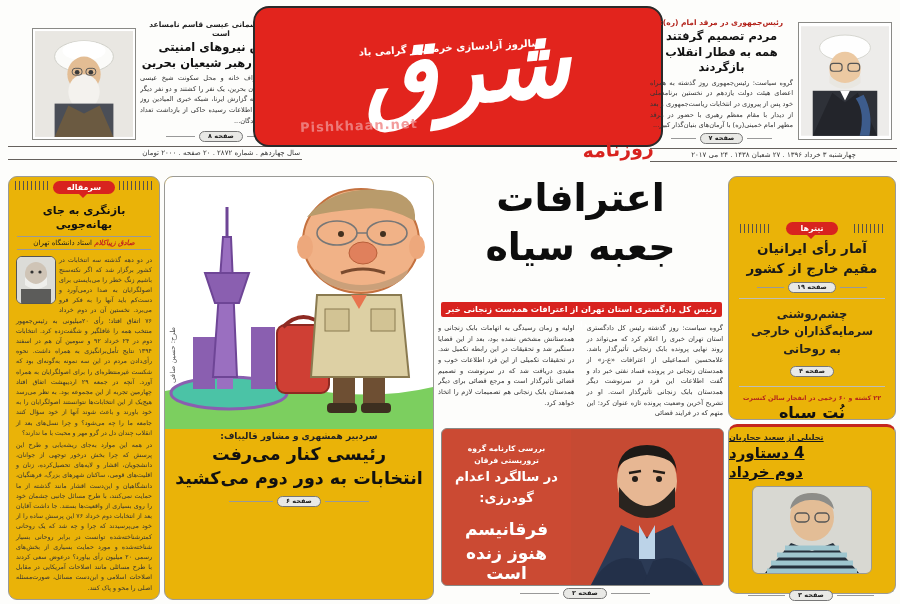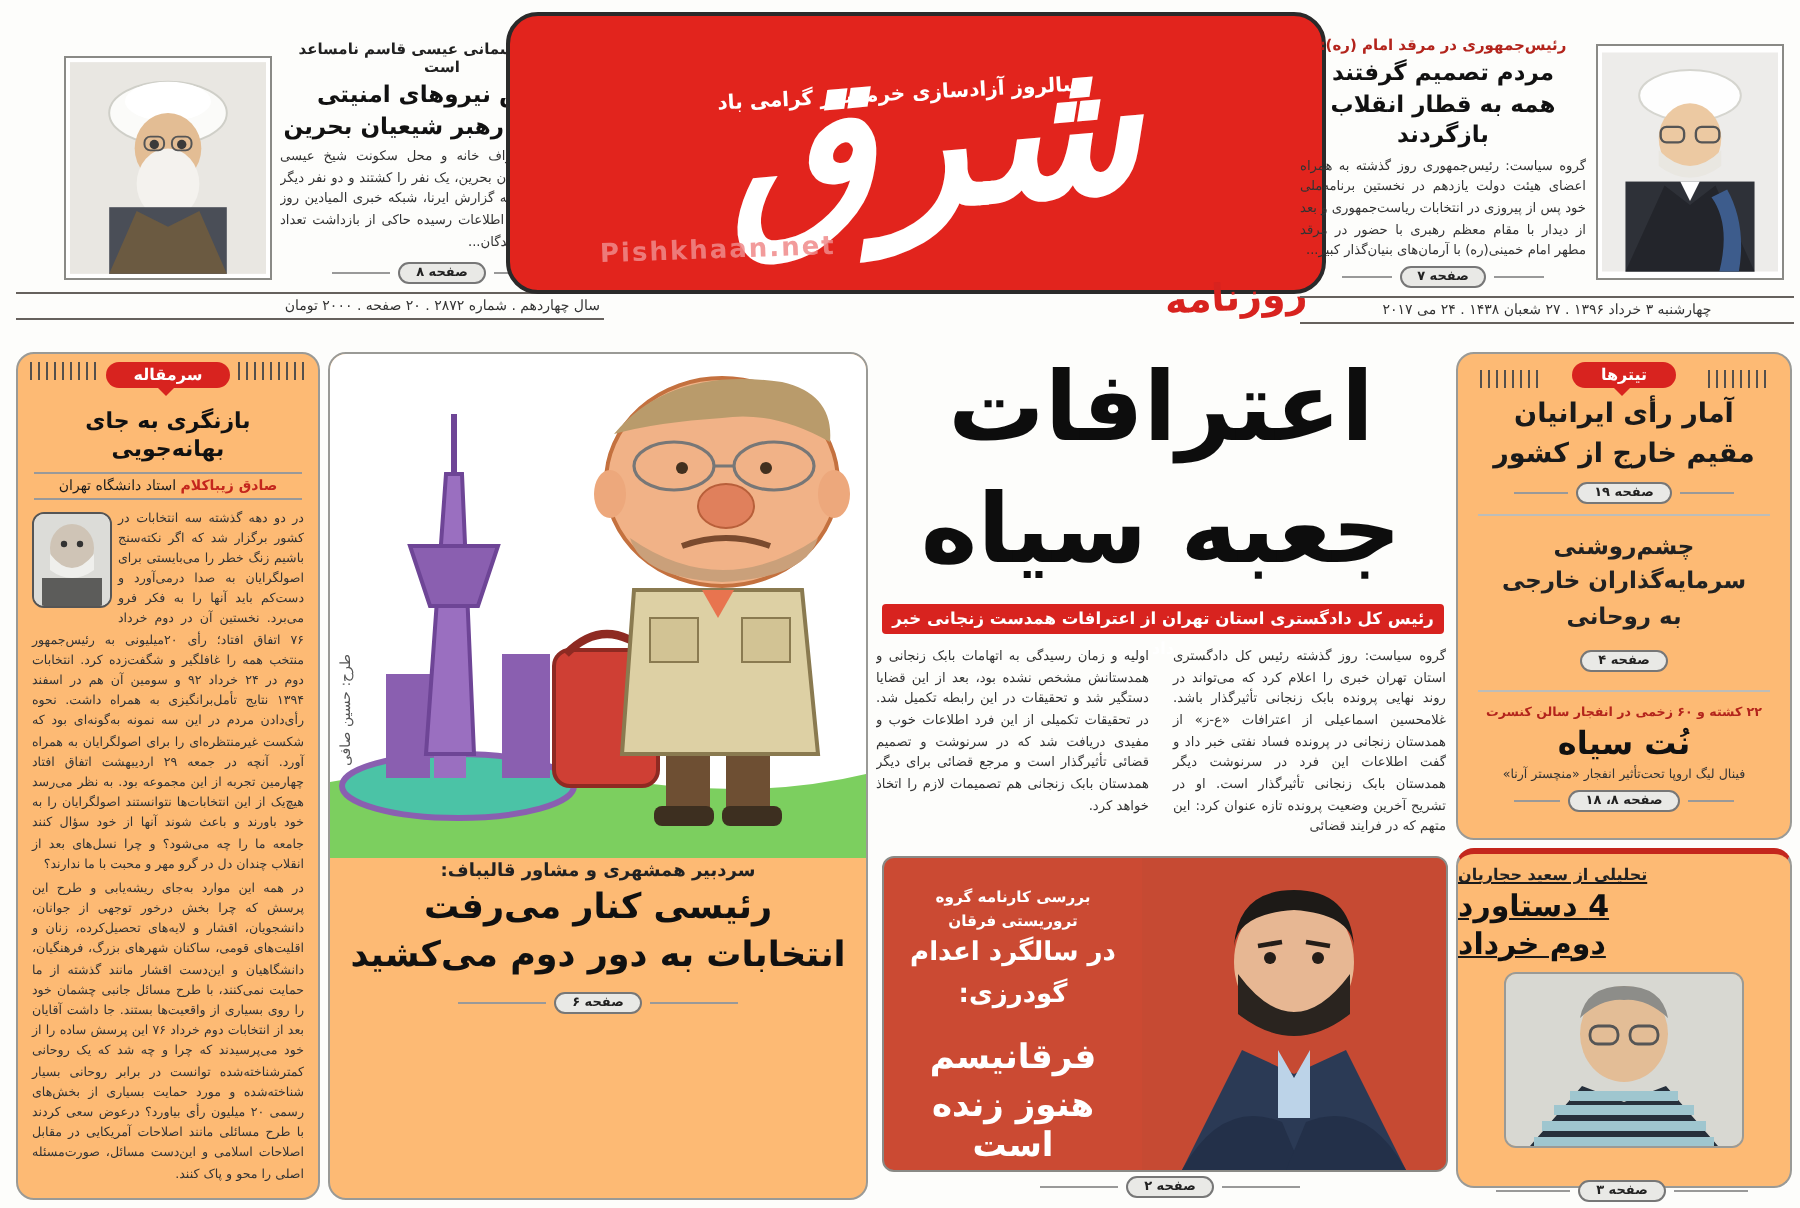--- a/index.html
+++ b/index.html
@@ -8,21 +8,21 @@
   .abs{position:absolute;}
   
   .kicker{font-weight:bold;font-size:7.5px;color:#222;}
   .kicker.red{color:#b3241c;}
   .hl{font-weight:bold;color:#111;line-height:1.25;}
   .body-txt{font-size:6.6px;line-height:1.62;text-align:justify;color:#333;}
   .pagepill{display:flex;align-items:center;gap:4px;justify-content:space-between;}
   .pagepill .pline{flex:1;height:1px;background:#999;}
   .pagepill .pcap{font-size:6.5px;font-weight:bold;color:#222;background:#e9e9e6;
       border:1px solid #777;border-radius:7px;padding:0 8px;line-height:9px;white-space:nowrap;}
-  .boxed{border:1px solid #9a9a96;border-radius:9px;background:#fdba74;}
+  .boxed{border:1px solid #9a9a96;border-radius:9px;background:#eab308;}
   .comb{height:9px;background:repeating-linear-gradient(90deg,#55504c 0 1px,transparent 1px 4px);}
   .badge{background:#d8231f;color:#fff;font-weight:bold;font-size:8px;border-radius:8px;
       padding:1px 14px;position:relative;display:inline-block;line-height:11px;}
   .badge:after{content:"";position:absolute;bottom:-4px;right:50%;margin-right:-3px;
       border:4px solid transparent;border-top-color:#d8231f;border-bottom:0;}
   .photo-frame{background:#fff;border:1px solid #8a8a86;padding:2px;box-sizing:border-box;}
   .photo-frame svg{display:block;width:100%;height:100%;}
   .rule-line{border-top:1px solid #66615d;border-bottom:1px solid #66615d;
       font-size:7px;color:#333;padding:2px 2px;}
   
@@ -42,21 +42,21 @@
   .tr-text{position:absolute;left:650px;top:18px;width:143px;text-align:center;}
   .story-hl{font-size:11.5px;font-weight:bold;line-height:1.35;color:#111;margin:2px 0;}
   
   .ed-box{left:8px;top:176px;width:150px;height:422px;overflow:hidden;}
   .ed-photo{float:left;width:38px;height:46px;border:1px solid #555;border-radius:6px;
       overflow:hidden;margin:1px 3px 2px 0;background:#eee;}
   
   .ct-box{left:164px;top:176px;width:268px;height:422px;overflow:hidden;}
   
   .lead-hl{left:438px;top:174px;width:285px;text-align:center;font-weight:bold;color:#0d0d0d;
-      font-size:48px;line-height:1.28;font-family:"DejaVu Sans",sans-serif;}
+      font-size:38px;line-height:1.28;font-family:"DejaVu Sans",sans-serif;}
   .lead-bar{left:441px;top:302px;width:281px;height:15px;background:#d8231f;color:#fff;
       font-size:8.3px;font-weight:bold;text-align:center;line-height:15px;border-radius:2px;}
   .lead-cols{left:438px;top:323px;width:285px;height:98px;column-count:2;column-gap:12px;overflow:hidden;}
   .lead-cols p{margin:0 0 3px;}
   .fq-box{left:441px;top:428px;width:281px;height:156px;border:1px solid #8a8a86;border-radius:6px;
       background:#cb4a33;overflow:hidden;display:flex;flex-direction:row;}
   .fq-photo{width:152px;height:100%;flex:none;}
   .fq-photo svg{display:block;width:100%;height:100%;}
   .fq-text{flex:1;padding:14px 10px 6px;color:#fff;text-align:center;}
   
@@ -139,21 +139,21 @@
   <div class="abs rule-line" style="left:650px;top:148px;width:243px;text-align:center;">چهارشنبه ۳ خرداد ۱۳۹۶ . ۲۷ شعبان ۱۴۳۸ . ۲۴ می ۲۰۱۷</div>
 
   <div class="abs boxed ed-box">
     <div style="display:flex;align-items:flex-start;justify-content:center;gap:4px;padding-top:4px;">
       <div class="comb" style="width:34px;"></div>
       <div class="badge">سرمقاله</div>
       <div class="comb" style="width:34px;"></div>
     </div>
     <div class="hl" style="font-size:11px;text-align:center;margin:10px 4px 4px;">بازنگری به جای بهانه‌جویی</div>
     <div style="text-align:center;font-size:7px;border-top:1px solid #999;border-bottom:1px solid #999;margin:0 8px 5px;padding:2px 0;">
-      <span style="color:#c4261d;font-weight:bold;">صادق زیباکلام</span>
+      <span style="color:#c4261d;font-weight:bold;font-style:italic;">صادق زیباکلام</span>
       <span>استاد دانشگاه تهران</span>
     </div>
     <div style="padding:0 7px;">
       <div class="ed-photo">
         <svg viewBox="0 0 38 46">
           <rect width="38" height="46" fill="#dcdcd8"></rect>
           <ellipse cx="19" cy="17" rx="11" ry="12" fill="#cfc4b6"></ellipse>
           <path d="M8 20 Q19 34 30 20 L30 28 Q19 36 8 28 Z" fill="#efefec"></path>
           <circle cx="15" cy="15" r="1.6" fill="#333"></circle>
             <circle cx="23" cy="15" r="1.6" fill="#333"></circle>
@@ -257,21 +257,21 @@
       <div style="font-size:7px;margin-top:14px;">با یادداشتی از علی مطهری</div>
     </div>
   </div>
   <div class="abs pagepill" style="left:520px;top:588px;width:130px;">
     <i class="pline"></i>
       <span class="pcap">صفحه ۲</span>
       <i class="pline"></i>
   </div>
 
   <div class="abs boxed sb-box1">
-    <div style="display:flex;align-items:flex-end;justify-content:center;gap:16px;padding-top:4px;">
+    <div style="display:flex;align-items:center;justify-content:center;gap:16px;padding-top:4px;margin-top:41px;">
       <div class="comb" style="width:30px;"></div>
       <div class="badge">تیترها</div>
       <div class="comb" style="width:30px;"></div>
     </div>
     <div class="sb-item">
       <div class="sb-hl1">آمار رأی ایرانیان</div>
       <div class="sb-hl1">مقیم خارج از کشور</div>
       <div class="pagepill" style="width:110px;margin:4px auto 0;">
         <i class="pline"></i>
           <span class="pcap">صفحه ۱۹</span>

